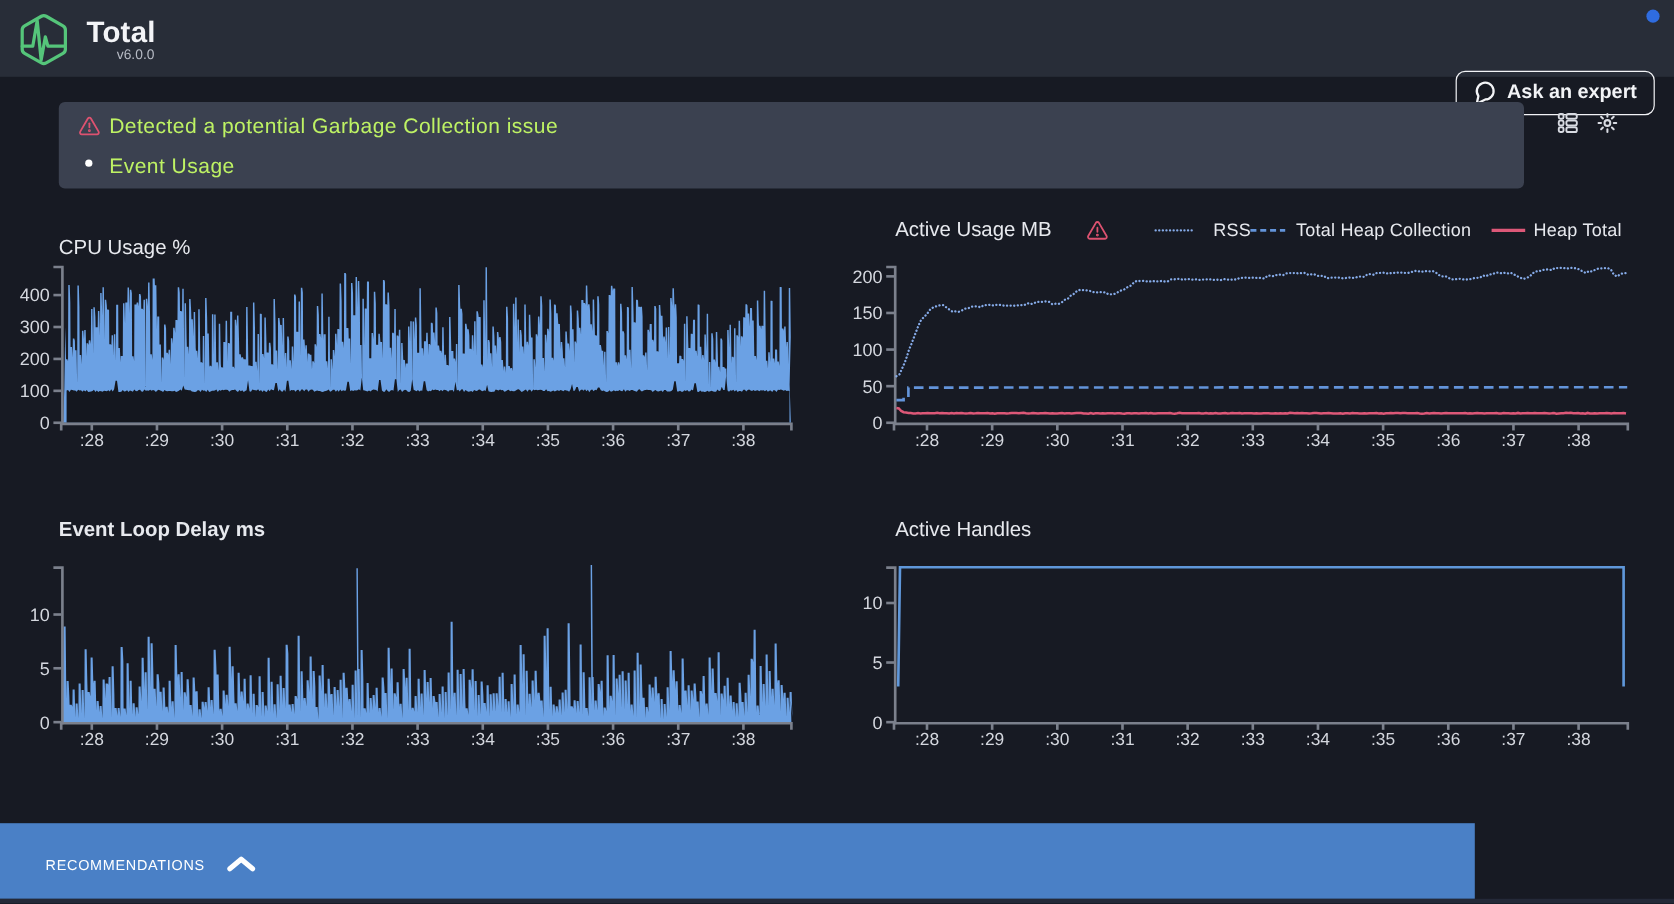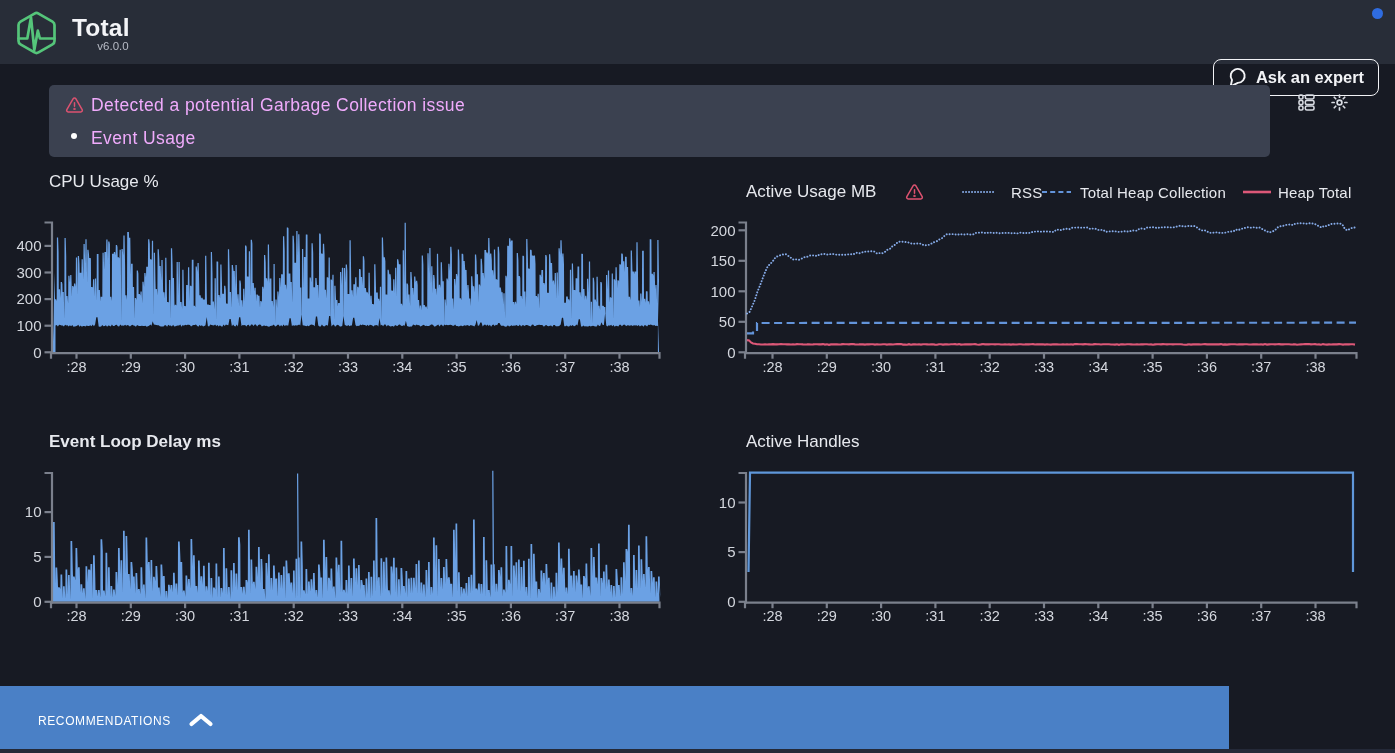--- a/index.html
+++ b/index.html
@@ -4,21 +4,21 @@
 <style>
 * { margin:0; padding:0; box-sizing:border-box; }
 html,body { width:1395px; height:753px; overflow:hidden; }
 body { background:#171a23; font-family:"Liberation Sans", sans-serif; position:relative; }
 .header { position:absolute; left:0; top:0; width:1395px; height:64px; background:#282d38; }
 .logo { position:absolute; left:16px; top:11px; }
 .title { position:absolute; left:72px; top:14px; font-size:24.5px; font-weight:bold; color:#f3f4f7; letter-spacing:0.2px; }
 .version { position:absolute; left:72px; top:40px; width:82px; text-align:center; font-size:11.5px; color:#b7bbc5; }
 .askbtn { position:absolute; left:1213px; top:14px; width:166px; height:37px; border:1.5px solid #f2f3f6; border-radius:8px; color:#f2f3f6; font-size:16.5px; font-weight:bold; display:flex; align-items:center; justify-content:center; gap:9px;margin-top:45px; }
 .bluedot { position:absolute; left:1372px; top:8px; width:11px; height:11px; border-radius:50%; background:#2f6ce0; }
-.alert { position:absolute; left:49px; top:85px; width:1221px; height:72px; background:#3b4150; border-radius:5px; color:#f0abfc; font-size:17.5px; letter-spacing:0.4px; }
+.alert { position:absolute; left:49px; top:85px; width:1221px; height:72px; background:#3b4150; border-radius:5px; color:#bef264; font-size:17.5px; letter-spacing:0.4px; }
 .icons { position:absolute; }
 .ctitle { position:absolute; font-size:17px; color:#e7e9ee; }
 .legend { position:absolute; top:184px; font-size:15px; letter-spacing:0.2px; color:#e7e9ee; }
 .recbar { position:absolute; left:0; top:686px; width:1229px; height:63px; background:#4a80c6; }
 .footer { position:absolute; left:0; top:749px; width:1395px; height:4px; background:#242938; }
 </style>
 </head>
 <body>
 <div class="header">
   <svg class="logo" width="41" height="44" viewBox="0 0 41 44">
@@ -60,21 +60,21 @@
   <line x1="12" y1="1.5" x2="12" y2="4.5"></line>
   <line x1="12" y1="19.5" x2="12" y2="22.5"></line>
   <line x1="1.5" y1="12" x2="4.5" y2="12"></line>
   <line x1="19.5" y1="12" x2="22.5" y2="12"></line>
   <line x1="4.6" y1="4.6" x2="6.7" y2="6.7"></line>
   <line x1="17.3" y1="17.3" x2="19.4" y2="19.4"></line>
   <line x1="4.6" y1="19.4" x2="6.7" y2="17.3"></line>
   <line x1="17.3" y1="6.7" x2="19.4" y2="4.6"></line>
 </svg>
 
-<div class="ctitle" style="left:49px; top:172px;text-align:center;">CPU Usage %</div>
+<div class="ctitle" style="left:49px; top:197px;text-align:center;">CPU Usage %</div>
 <div class="ctitle" style="left:746px; top:182px;">Active Usage MB</div>
 <svg class="icons" style="left:905px; top:183px;" width="19" height="18" viewBox="0 0 24 24" fill="none" stroke="#dd5270" stroke-width="2" stroke-linejoin="round" stroke-linecap="round">
   <path d="M10.3 3.6 L1.8 18.3 a2 2 0 0 0 1.7 3 h17 a2 2 0 0 0 1.7-3 L13.7 3.6 a2 2 0 0 0-3.4 0z"></path>
   <line x1="12" y1="9" x2="12" y2="13.5"></line>
   <circle cx="12" cy="17.2" r="0.6" fill="#dd5270"></circle>
 </svg>
 <div class="ctitle" style="left:49px; top:432px;font-weight:bold;">Event Loop Delay ms</div>
 <div class="ctitle" style="left:746px; top:432px;">Active Handles</div>
 
 <div class="legend" style="left:995px;margin-left:16px;">RSS</div>

